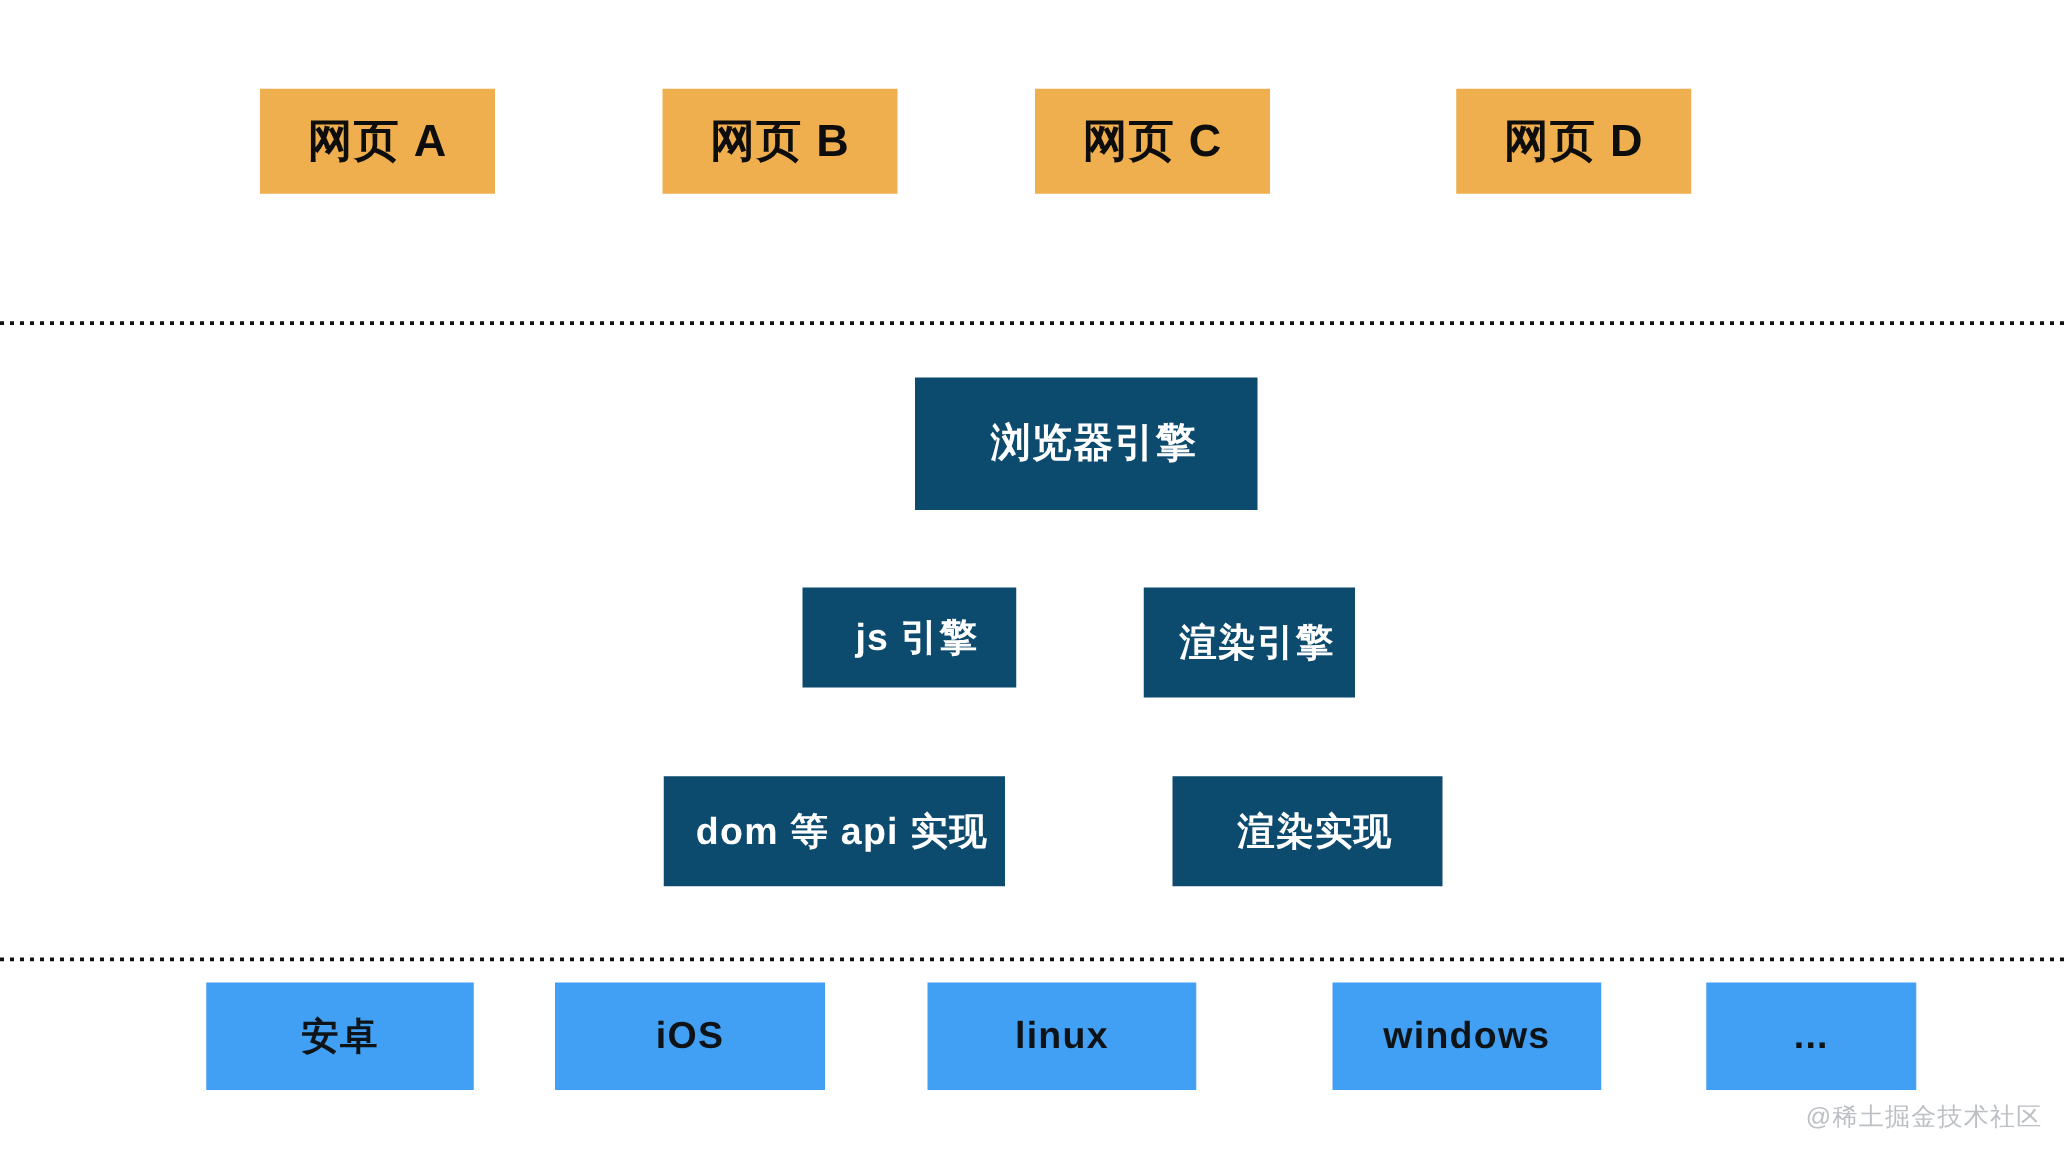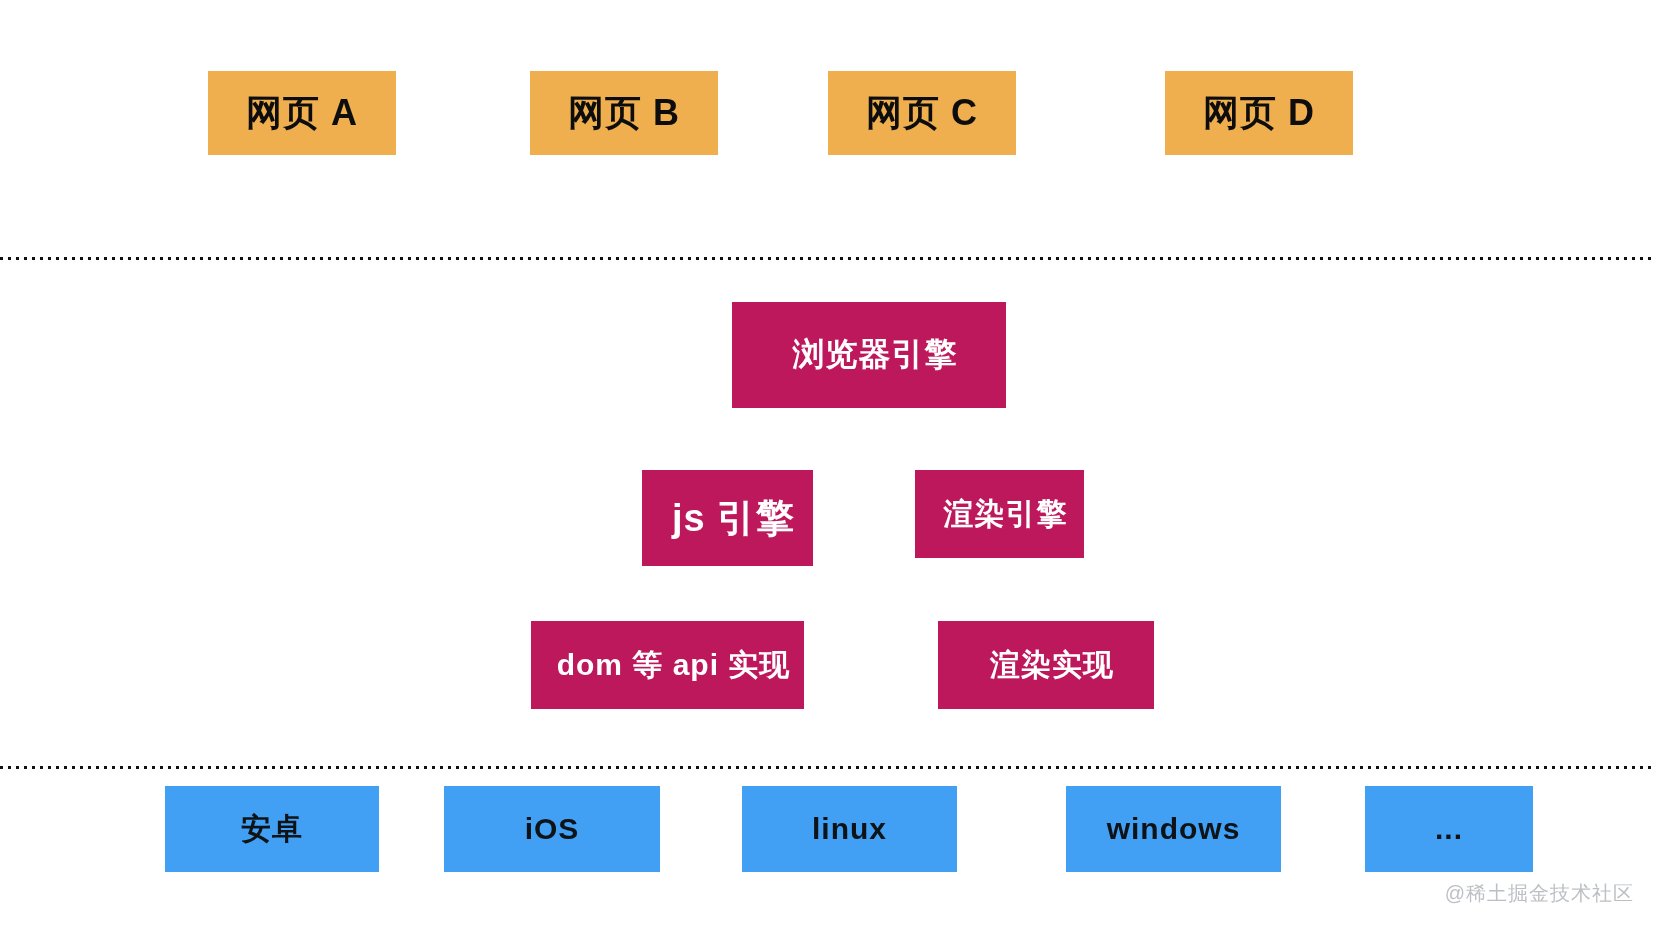--- a/index.html
+++ b/index.html
@@ -28,21 +28,21 @@
     font-size: 36px;
     font-weight: 600;
     height: 84px;
     top: 71px;
     width: 188px;
     letter-spacing: 1px;
   }
 
   
   .node.engine {
-    background: #be185d;
+    background: #0c4a6e;
     color: #ffffff;
     font-weight: 700;
     letter-spacing: 1px;
     padding-left: 12px;
   }
 
   
   .node.platform {
     background: #41a0f3;
     color: #0e1318;
@@ -80,21 +80,21 @@
 
   <div class="node page" style="left:208px;">网页 A</div>
   <div class="node page" style="left:530px;">网页 B</div>
   <div class="node page" style="left:828px;">网页 C</div>
   <div class="node page" style="left:1165px;">网页 D</div>
 
   <div class="dotted-line" style="top:257px;"></div>
 
   <div class="node engine" style="left:732px;top:302px;width:274px;height:106px;font-size:32px;">浏览器引擎</div>
 
-  <div class="node engine" style="left:642px;top:470px;width:171px;height:96px;font-size:38px;">js 引擎</div>
+  <div class="node engine" style="left:642px;top:470px;width:171px;height:80px;font-size:30px;">js 引擎</div>
   <div class="node engine" style="left:915px;top:470px;width:169px;height:88px;font-size:30px;">渲染引擎</div>
 
   <div class="node engine" style="left:531px;top:621px;width:273px;height:88px;font-size:30px;">dom 等 api 实现</div>
   <div class="node engine" style="left:938px;top:621px;width:216px;height:88px;font-size:30px;">渲染实现</div>
 
   <div class="dotted-line" style="top:766px;"></div>
 
   <div class="node platform" style="left:165px;width:214px;">安卓</div>
   <div class="node platform" style="left:444px;width:216px;">iOS</div>
   <div class="node platform" style="left:1066px;width:215px;">windows</div>

